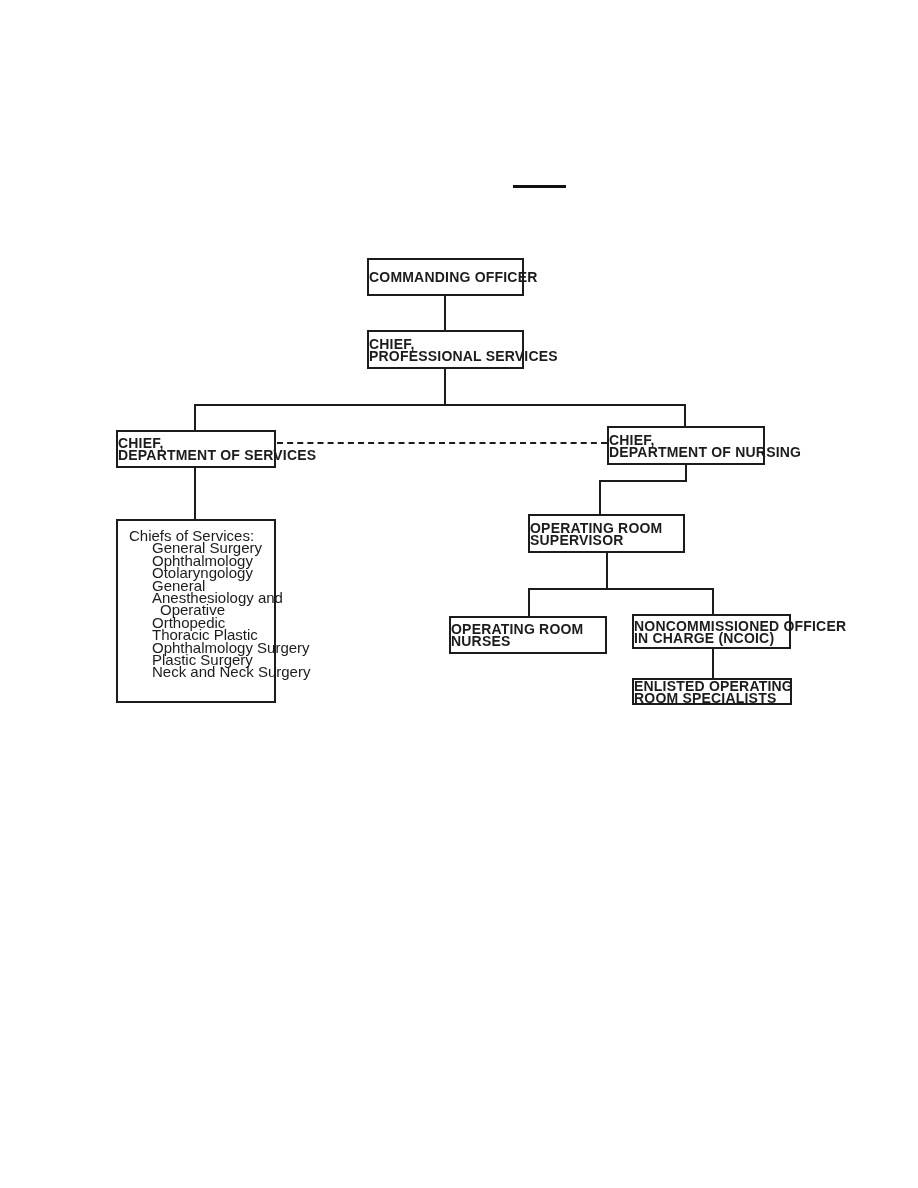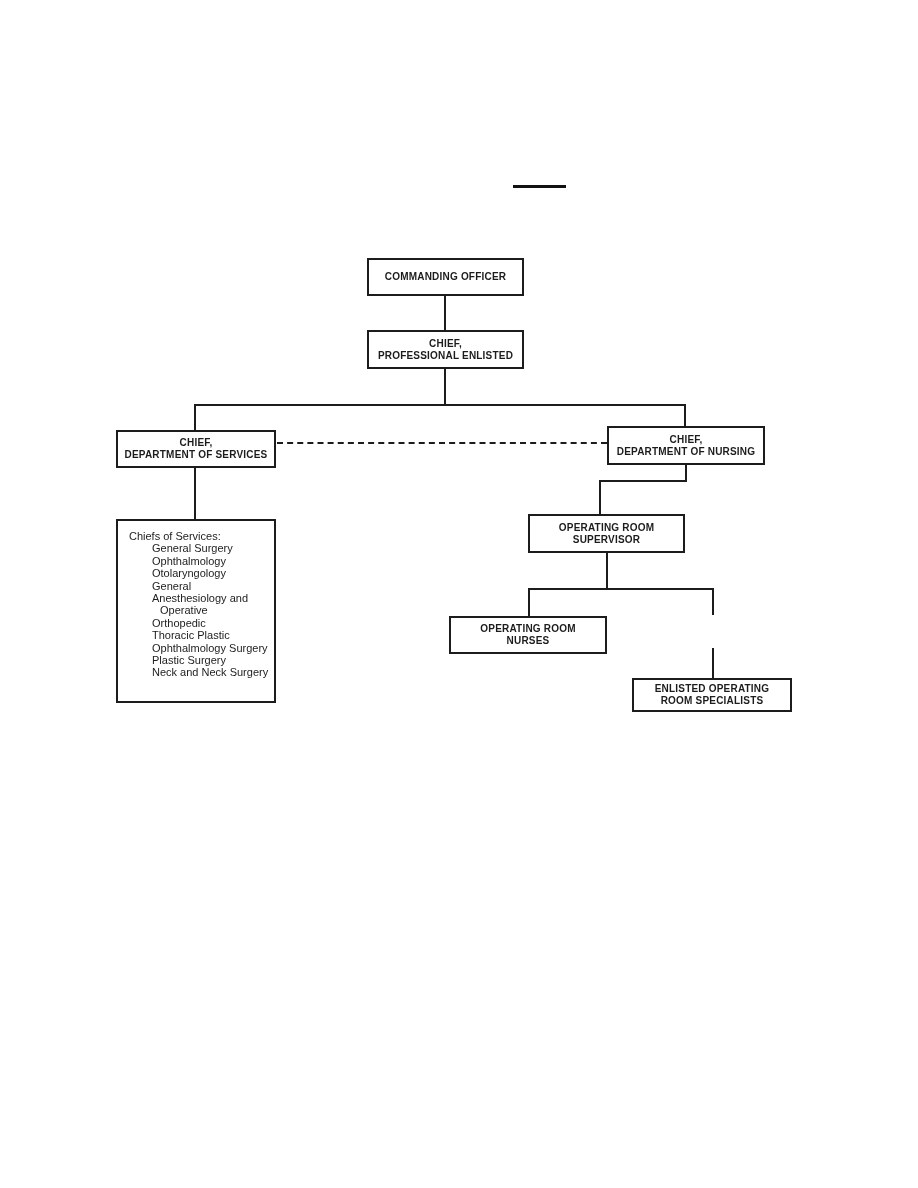--- a/index.html
+++ b/index.html
@@ -15,25 +15,25 @@
     font-family: "Liberation Sans", sans-serif;
     color: #1c1c1c;
     overflow: hidden;
   }
   .node {
     position: absolute;
     border: 2px solid #1c1c1c;
     background: #ffffff;
     display: flex;
     flex-direction: column;
-    align-items: center;
+    align-items: flex-start;
     justify-content: center;
     text-align: center;
     font-weight: bold;
-    font-size: 10px;
+    font-size: 14px;
     line-height: 12px;
     letter-spacing: 0.2px;
     box-sizing: border-box;
     z-index: 2;
   }
   .node span { display: block; white-space: nowrap; }
   .conn {
     position: absolute;
     background: #1c1c1c;
     z-index: 1;
@@ -50,21 +50,21 @@
   }
   #services-box {
     position: absolute;
     left: 116px;
     top: 519px;
     width: 160px;
     height: 184px;
     border: 2px solid #1c1c1c;
     background: #ffffff;
     box-sizing: border-box;
-    font-size: 11px;
+    font-size: 15px;
     font-weight: normal;
     line-height: 12.4px;
     padding-top: 9px;
     z-index: 2;
   }
   #services-box .svc-heading { padding-left: 11px; white-space: nowrap; }
   #services-box .svc-item    { padding-left: 34px; white-space: nowrap; }
   #services-box .svc-item.indent2 { padding-left: 42px; }
 </style>
 </head>
@@ -89,21 +89,21 @@
   <div class="conn" style="left:528px; top:588px; width:2px; height:28px;"></div>
   <div class="conn" style="left:712px; top:588px; width:2px; height:27px;"></div>
   <div class="conn" style="left:712px; top:648px; width:2px; height:30px;"></div>
 
   <div class="node" style="left:367px; top:258px; width:157px; height:38px;">
     <span>COMMANDING OFFICER</span>
   </div>
 
   <div class="node" style="left:367px; top:330px; width:157px; height:39px;">
     <span>CHIEF,</span>
-    <span>PROFESSIONAL ENLISTED</span>
+    <span>PROFESSIONAL SERVICES</span>
   </div>
 
   <div class="node" style="left:116px; top:430px; width:160px; height:38px;">
     <span>CHIEF,</span>
     <span>DEPARTMENT OF SERVICES</span>
   </div>
 
   <div class="node" style="left:607px; top:426px; width:158px; height:39px;">
     <span>CHIEF,</span>
     <span>DEPARTMENT OF NURSING</span>
@@ -112,22 +112,26 @@
   <div class="node" style="left:528px; top:514px; width:157px; height:39px;">
     <span>OPERATING ROOM</span>
     <span>SUPERVISOR</span>
   </div>
 
   <div class="node" style="left:449px; top:616px; width:158px; height:38px;">
     <span>OPERATING ROOM</span>
     <span>NURSES</span>
   </div>
 
+  <div class="node" style="left:632px; top:614px; width:159px; height:35px;">
+    <span>NONCOMMISSIONED OFFICER</span>
+    <span>IN CHARGE (NCOIC)</span>
+  </div>
 
-  <div class="node" style="left:632px; top:678px; width:160px; height:34px;">
+  <div class="node" style="left:632px; top:678px; width:160px; height:27px;">
     <span>ENLISTED OPERATING</span>
     <span>ROOM SPECIALISTS</span>
   </div>
 
   <div id="services-box">
     <div class="svc-heading">Chiefs of Services:</div>
     <div class="svc-item">General Surgery</div>
     <div class="svc-item">Ophthalmology</div>
     <div class="svc-item">Otolaryngology</div>
     <div class="svc-item">General</div>

